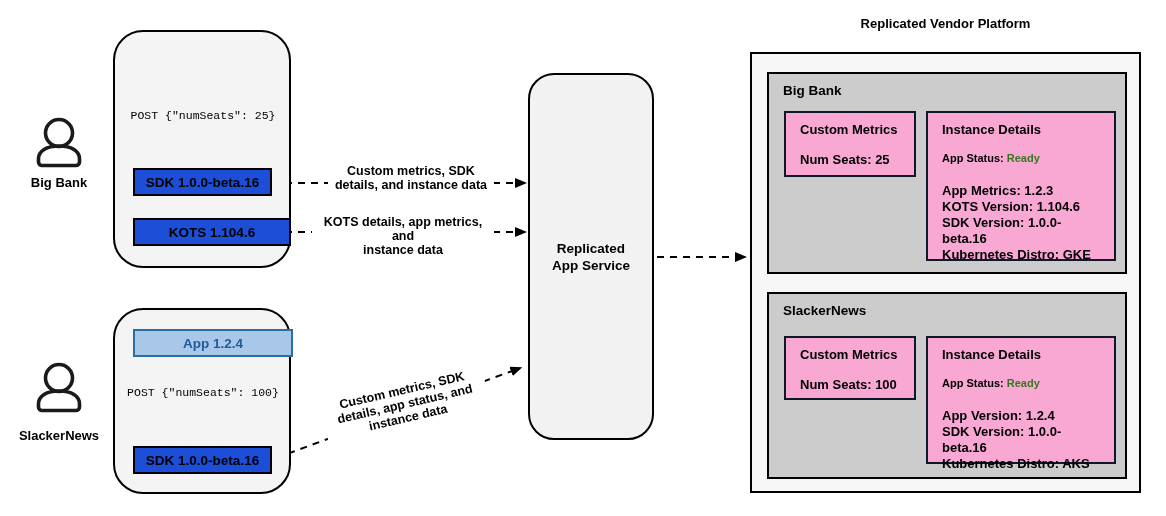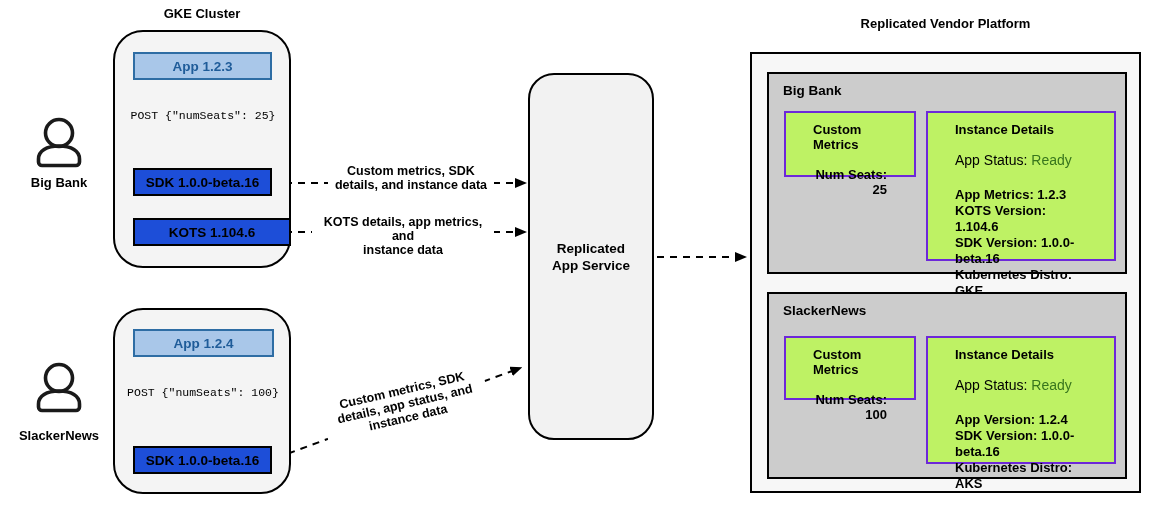--- a/index.html
+++ b/index.html
@@ -22,24 +22,24 @@
   }
   .rotated { transform:rotate(-13deg); }
   .service {
     border:2px solid #000; border-radius:26px; background:#F2F2F2;
     display:flex; align-items:center; justify-content:center; text-align:center;
     font-weight:bold; font-size:13.5px; line-height:17px;
   }
   .platform-outer { border:2px solid #000; background:#F7F7F7; }
   .tenant { border:2px solid #000; background:#CCCCCC; }
   .tenant-title { position:absolute; left:14px; top:9px; font-weight:bold; font-size:13.5px; }
-  .inner-box { border:2px solid #6d28d9; background:#bef264; padding:9px 27px; }
+  .inner-box { border:2px solid #0f172a; background:#f9a8d4; padding:9px 14px; }
   .inner-title { font-weight:bold; font-size:13px; margin:0 0 15px 0; }
-  .metric-line { font-weight:bold; font-size:13px;text-align:right; }
-  .status-line { font-weight:normal; font-size:14px; margin:0 0 19px 0; }
+  .metric-line { font-weight:bold; font-size:13px; }
+  .status-line { font-weight:bold; font-size:11px; margin:0 0 19px 0; }
   .detail-line { font-weight:bold; font-size:13px; line-height:16px; }
   .green { color:#38761D; }
   .actor-label { font-weight:bold; font-size:13px; text-align:center; }
   svg.connectors { position:absolute; left:0; top:0; pointer-events:none; }
 </style>
 </head>
 <body>
 
 <div class="canvas">
 
@@ -54,36 +54,34 @@
       <path d="M204 126 V156" marker-end="url(#ah)"></path>
       <path d="M204 359 V380"></path>
       <path d="M204 402 V434" marker-end="url(#ah)"></path>
       <path d="M272 183 H516" marker-end="url(#ah)"></path>
       <path d="M272 232 H516" marker-end="url(#ah)"></path>
       <path d="M276 458 L512 371" marker-end="url(#ah)"></path>
       <path d="M657 257 H736" marker-end="url(#ah)"></path>
     </g>
   </svg>
 
-  <div class="abs diagram-title" style="left:113px;top:6px;width:178px;">GKE Cluster</div>
   <div class="abs cluster" style="left:113px;top:30px;width:178px;height:238px;"></div>
-  <div class="abs node app-node" style="left:133px;top:52px;width:139px;height:28px;">App 1.2.3</div>
   <div class="abs post" style="left:105px;top:109px;width:196px;">POST {"numSeats": 25}</div>
   <div class="abs node" style="left:133px;top:168px;width:139px;height:28px;">SDK 1.0.0-beta.16</div>
   <div class="abs node" style="left:133px;top:218px;width:158px;height:28px;">KOTS 1.104.6</div>
 
   <svg class="abs" style="left:35px;top:108px;" width="48" height="60" viewBox="0 0 48 60">
     <circle cx="24" cy="25" r="13.5" fill="none" stroke="#1a1a1a" stroke-width="3.6"></circle>
     <path d="M3.5 51 c0 -8 8 -13 20.5 -13 s20.5 5 20.5 13 v3 a3.5 3.5 0 0 1 -3.5 3.5 h-34 a3.5 3.5 0 0 1 -3.5 -3.5 z" fill="none" stroke="#1a1a1a" stroke-width="3.6" stroke-linejoin="round"></path>
   </svg>
   <div class="abs actor-label" style="left:9px;top:175px;width:100px;">Big Bank</div>
 
   <div class="abs diagram-title" style="left:113px;top:284px;width:178px;margin-top:36px;">AKS Cluster</div>
   <div class="abs cluster" style="left:113px;top:308px;width:178px;height:186px;"></div>
-  <div class="abs node app-node" style="left:133px;top:329px;width:141px;height:28px;">App 1.2.4</div>
+  <div class="abs node app-node" style="left:133px;top:329px;width:160px;height:28px;">App 1.2.4</div>
   <div class="abs post" style="left:102px;top:386px;width:202px;">POST {"numSeats": 100}</div>
   <div class="abs node" style="left:133px;top:446px;width:139px;height:28px;">SDK 1.0.0-beta.16</div>
 
   <svg class="abs" style="left:35px;top:353px;" width="48" height="60" viewBox="0 0 48 60">
     <circle cx="24" cy="25" r="13.5" fill="none" stroke="#1a1a1a" stroke-width="3.6"></circle>
     <path d="M3.5 51 c0 -8 8 -13 20.5 -13 s20.5 5 20.5 13 v3 a3.5 3.5 0 0 1 -3.5 3.5 h-34 a3.5 3.5 0 0 1 -3.5 -3.5 z" fill="none" stroke="#1a1a1a" stroke-width="3.6" stroke-linejoin="round"></path>
   </svg>
   <div class="abs actor-label" style="left:0px;top:428px;width:118px;">SlackerNews</div>
 
   <div class="abs flow-label" style="left:328px;top:162px;width:166px;">

